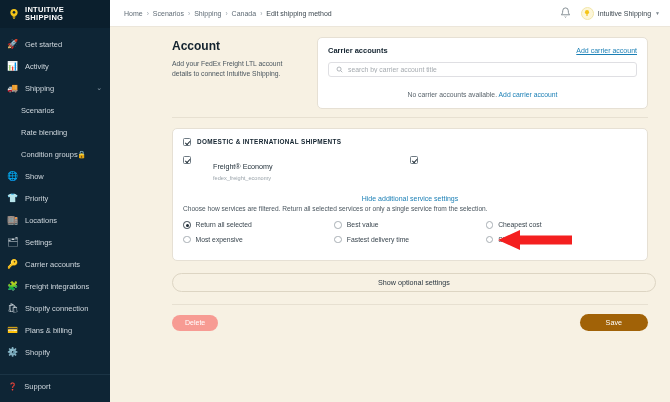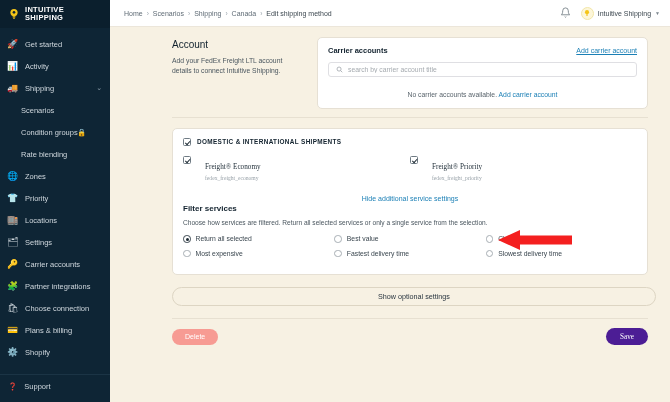--- a/index.html
+++ b/index.html
@@ -76,21 +76,21 @@
     display: flex; align-items: center; justify-content: center; font-size: 8px;
   }
   .caret { font-size: 5px; color: #7c868e; }
 
   .content { flex: 1 1 auto; overflow: hidden; padding: 0 0 0 0; }
 
   .section {
     display: flex; padding: 10px 22px 8px 62px;
   }
   .sec-left { width: 145px; flex: 0 0 145px; padding-right: 14px; padding-top: 2px; }
-  .sec-title { font-size: 10px; font-weight: normal; color: #12222e; margin-bottom: 6px; }
+  .sec-title { font-size: 12px; font-weight: bold; color: #12222e; margin-bottom: 6px; }
   .sec-desc { font-size: 6.8px; line-height: 9.5px; color: #4a565f; margin-bottom: 7px; }
   .sec-right { flex: 1 1 auto; }
 
   .card {
     background: #ffffff; border: 1px solid #e6e0d4; border-radius: 5px;
     padding: 8px 10px 10px 10px;
   }
   .card-head { display: flex; align-items: center; margin-bottom: 7px; }
   .card-title { font-size: 7.5px; font-weight: bold; color: #12222e; }
   .card-link { margin-left: auto; font-size: 7px; color: #1a7fb5; }
@@ -107,21 +107,21 @@
   .searchbox input::placeholder { color: #a6abb0; }
   .empty-row { text-align: center; font-size: 6.8px; color: #5a656d; margin-top: 14px; }
   .empty-row a { color: #1a7fb5; text-decoration: none; }
 
   .divider { height: 1px; background: #e7e0d1; margin: 0 22px 0 62px; }
 
   
   .svc-group { display: flex; align-items: center; gap: 6px; margin-bottom: 9px; }
   .svc-group-label { font-size: 6.4px; font-weight: bold; letter-spacing: .35px; color: #12222e; }
   .svc-grid { display: flex; }
-  .svc-col { width: 50%; display: flex; gap: 14px; font-family: Liberation Serif, serif; }
+  .svc-col { width: 50%; display: flex; gap: 22px; }
   .svc-name { font-size: 7.2px; color: #23313b; }
   .svc-code { font-size: 5.6px; color: #9aa3aa; margin-top: 2px; }
   .cb {
     width: 8px; height: 8px; flex: 0 0 8px; border: 1px solid #6f7b84;
     border-radius: 1.5px; background: #fff; position: relative; margin-top: 1px;
   }
   .cb::after {
     content: ""; position: absolute; left: 2.2px; top: 0.6px;
     width: 2.4px; height: 4.4px; border: solid #1e2b34;
     border-width: 0 1.2px 1.2px 0; transform: rotate(42deg);
@@ -150,23 +150,23 @@
   }
 
   .footer-div { height: 1px; background: #e7e0d1; margin: 12px 22px 0 62px; }
   .footer { display: flex; align-items: center; padding: 9px 22px 0 62px; }
   .btn-delete {
     background: #f79b93; color: #ffffff; border: none;
     border-radius: 10px; height: 16px; padding: 0 13px;
     font-size: 7px; font-family: "Liberation Sans", sans-serif;
   }
   .btn-save {
-    margin-left: auto; background: #4c1d95; color: #ffffff; border: none;
-    border-radius: 10px; height: 17px; padding: 0 14px;
-    font-size: 7.2px; font-family: Liberation Serif, serif;
+    margin-left: auto; background: #a16207; color: #ffffff; border: none;
+    border-radius: 10px; height: 17px; padding: 0 26px;
+    font-size: 7.2px; font-family: Liberation Sans, sans-serif;
   }
 
   
   .red-arrow { position: absolute; left: 388px; top: 230px; width: 74px; height: 20px; pointer-events: none; }
 </style>
 </head>
 <body>
 
 <div class="app">
 
@@ -197,54 +197,54 @@
       </div>
       <div class="nav-item">
         <span class="ico">🚚</span>
         <span>Shipping</span>
         <span class="chev">⌄</span>
       </div>
       <div class="nav-sub">
         <span>Scenarios</span>
       </div>
       <div class="nav-sub">
+        <span>Rate blending</span>
+      </div>
+      <div class="nav-sub">
         <span>Condition groups</span>
         <span class="endico">🔒</span>
       </div>
-      <div class="nav-sub">
-        <span>Rate blending</span>
-      </div>
 
       <div class="nav-item">
         <span class="ico">🌐</span>
-        <span>Zones</span>
+        <span>Show</span>
       </div>
       <div class="nav-item">
         <span class="ico">👕</span>
         <span>Priority</span>
       </div>
       <div class="nav-item">
         <span class="ico">🏬</span>
         <span>Locations</span>
       </div>
       <div class="nav-item">
         <span class="ico">🗂</span>
         <span>Settings</span>
       </div>
       <div class="nav-item">
         <span class="ico">🔑</span>
         <span>Carrier accounts</span>
       </div>
       <div class="nav-item">
         <span class="ico">🧩</span>
-        <span>Partner integrations</span>
+        <span>Freight integrations</span>
       </div>
       <div class="nav-item">
         <span class="ico">🛍</span>
-        <span>Choose connection</span>
+        <span>Shopify connection</span>
       </div>
       <div class="nav-item">
         <span class="ico">💳</span>
         <span>Plans &amp; billing</span>
       </div>
       <div class="nav-item">
         <span class="ico">⚙️</span>
         <span>Shopify</span>
       </div>
     </nav>
@@ -334,32 +334,27 @@
             <div class="svc-grid">
               <div class="svc-col">
                 <span class="cb"></span>
                 <span>
                   <span class="svc-name">Freight® Economy</span>
                   <span class="svc-code" style="display:block">fedex_freight_economy</span>
                 </span>
               </div>
               <div class="svc-col">
                 <span class="cb"></span>
-                <span>
-                  <span class="svc-name">Freight® Priority</span>
-                  <span class="svc-code" style="display:block">fedex_freight_priority</span>
-                </span>
               </div>
             </div>
 
             <div class="hide-link">
               <span>Hide additional service settings</span>
             </div>
 
-            <div class="filter-title">Filter services</div>
             <div class="filter-desc">Choose how services are filtered. Return all selected services or only a single service from the selection.</div>
 
             <div class="radio-grid">
               <label class="radio-item">
                 <span class="rb on"></span>
                 <span class="radio-label">Return all selected</span>
               </label>
               <label class="radio-item">
                 <span class="rb"></span>
                 <span class="radio-label">Best value</span>

